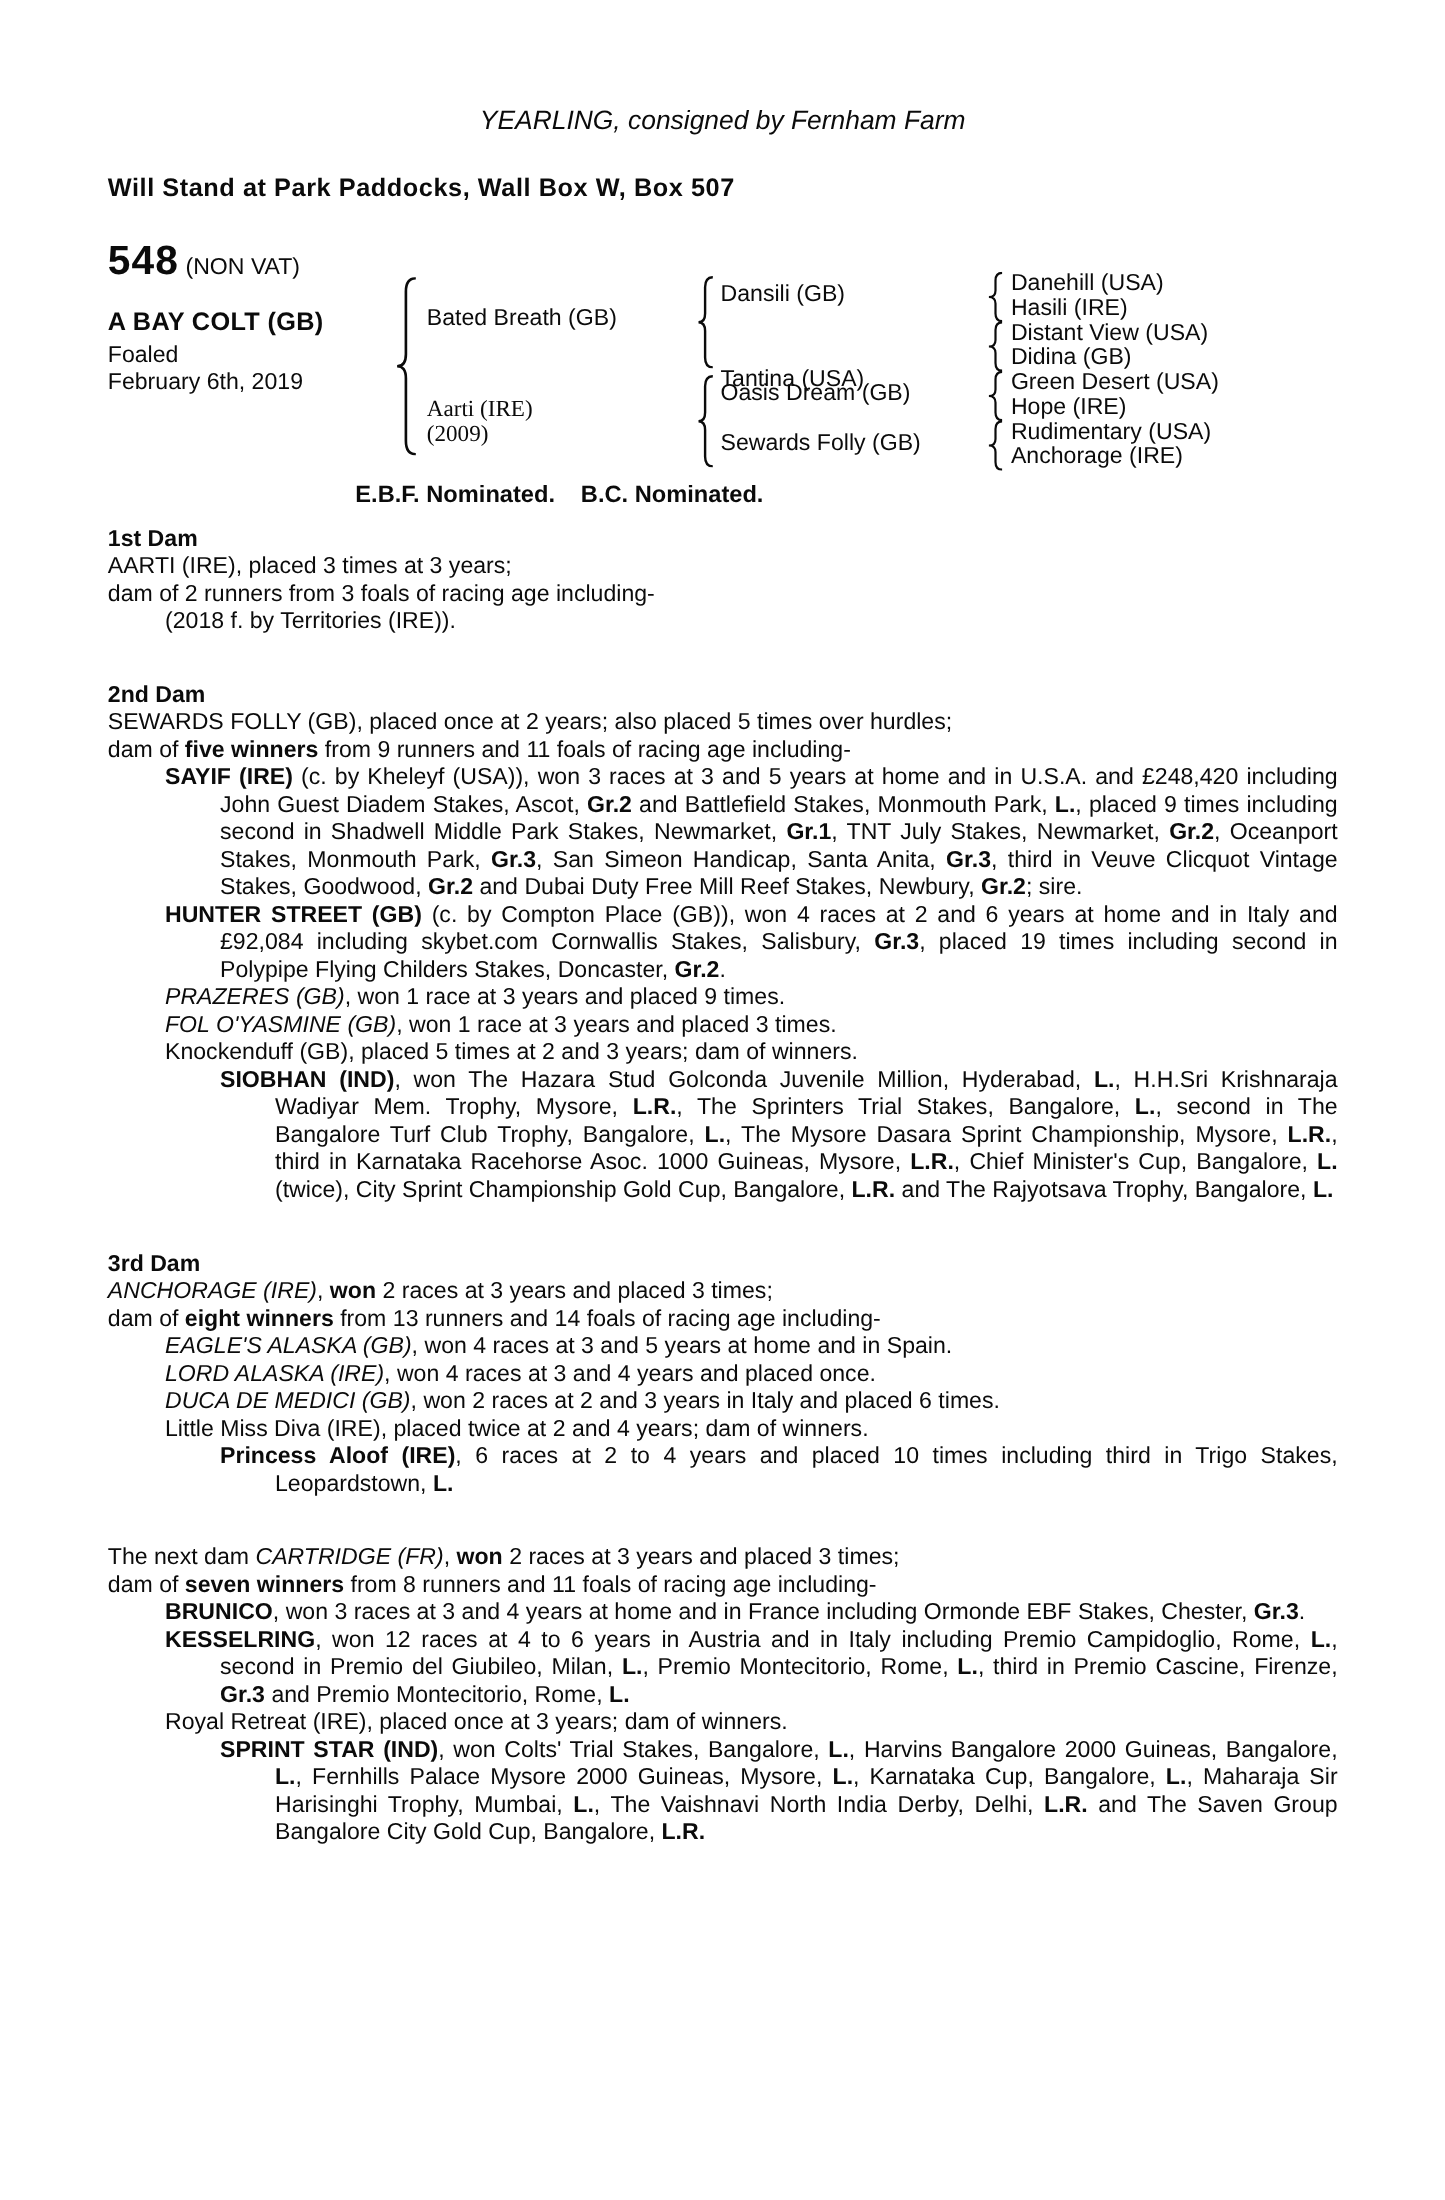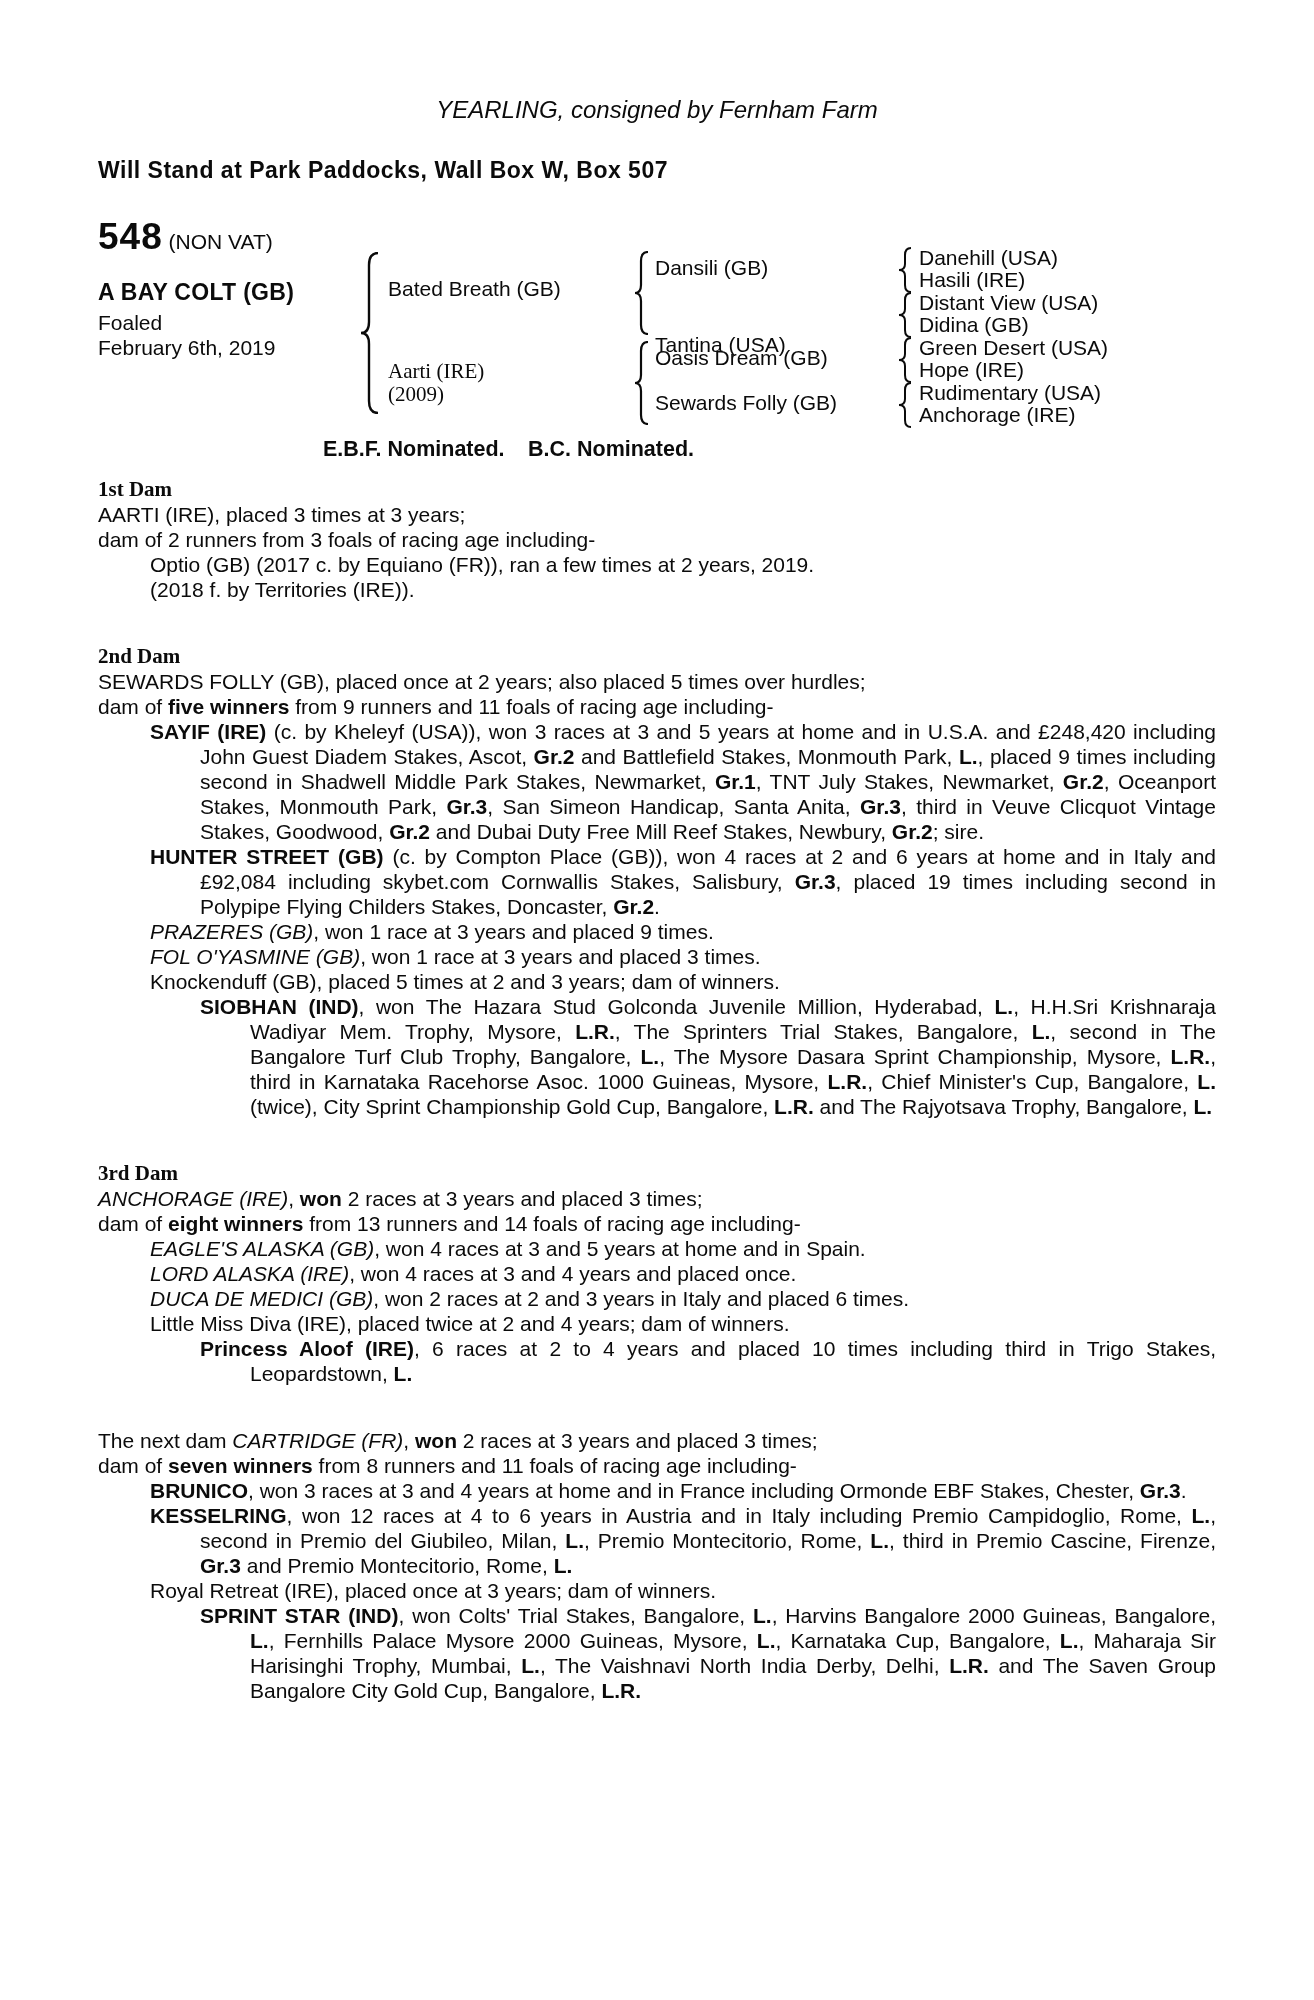--- a/index.html
+++ b/index.html
@@ -15,21 +15,21 @@
   .colt{font-weight:bold;font-size:23px;letter-spacing:.3px;}
   .brace{position:absolute;}
   .brace svg{display:block;}
   .gen3 div{line-height:22px;height:22px;}
   .gen3 .gap{height:1px;}
   .noms{font-weight:bold;font-size:21.5px;}
   
   .sections{font-size:21px;line-height:25px;}
   .section{margin-top:42px;}
   .section:first-child{margin-top:6px;}
-  .sec-heading{font-weight:bold;font-family:Liberation Serif, serif;}
+  .sec-heading{font-weight:bold;}
   .para{margin:0;}
   .l1{padding-left:102px;text-indent:-50px;}
   .l2{padding-left:152px;text-indent:-50px;}
   .just{text-align:justify;}
   .b{font-weight:bold;}
   .i{font-style:italic;}
 </style>
 </head>
 <body>
 
@@ -111,21 +111,20 @@
 
     <div class="abs noms" style="left:225px;top:213px;">E.B.F. Nominated.</div>
     <div class="abs noms" style="left:430px;top:213px;">B.C. Nominated.</div>
   </div>
 
   <div class="sections">
       <div class="section">
         <div class="sec-heading">1st Dam</div>
         <p class="para flush"><span>AARTI (IRE), placed 3 times at 3 years;</span></p>
         <p class="para flush"><span>dam of 2 runners from 3 foals of racing age including-</span></p>
-        <p class="para l1"><span>Optio (GB) (2017 c. by Equiano (FR)), ran a few times at 2 years, 2019.</span></p>
         <p class="para l1"><span>(2018 f. by Territories (IRE)).</span></p>
       </div>
       <div class="section">
         <div class="sec-heading">2nd Dam</div>
         <p class="para flush"><span>SEWARDS FOLLY (GB), placed once at 2 years; also placed 5 times over hurdles;</span></p>
         <p class="para flush"><span>dam of </span><span class="b">five winners</span><span> from 9 runners and 11 foals of racing age including-</span></p>
         <p class="para l1 just"><span class="b">SAYIF (IRE)</span><span> (c. by Kheleyf (USA)), won 3 races at 3 and 5 years at home and in U.S.A. and £248,420 including John Guest Diadem Stakes, Ascot, </span><span class="b">Gr.2</span><span> and Battlefield Stakes, Monmouth Park, </span><span class="b">L.</span><span>, placed 9 times including second in Shadwell Middle Park Stakes, Newmarket, </span><span class="b">Gr.1</span><span>, TNT July Stakes, Newmarket, </span><span class="b">Gr.2</span><span>, Oceanport Stakes, Monmouth Park, </span><span class="b">Gr.3</span><span>, San Simeon Handicap, Santa Anita, </span><span class="b">Gr.3</span><span>, third in Veuve Clicquot Vintage Stakes, Goodwood, </span><span class="b">Gr.2</span><span> and Dubai Duty Free Mill Reef Stakes, Newbury, </span><span class="b">Gr.2</span><span>; sire.</span></p>
         <p class="para l1 just"><span class="b">HUNTER STREET (GB)</span><span> (c. by Compton Place (GB)), won 4 races at 2 and 6 years at home and in Italy and £92,084 including skybet.com Cornwallis Stakes, Salisbury, </span><span class="b">Gr.3</span><span>, placed 19 times including second in Polypipe Flying Childers Stakes, Doncaster, </span><span class="b">Gr.2</span><span>.</span></p>
         <p class="para l1"><span class="i">PRAZERES (GB)</span><span>, won 1 race at 3 years and placed 9 times.</span></p>
         <p class="para l1"><span class="i">FOL O'YASMINE (GB)</span><span>, won 1 race at 3 years and placed 3 times.</span></p>

